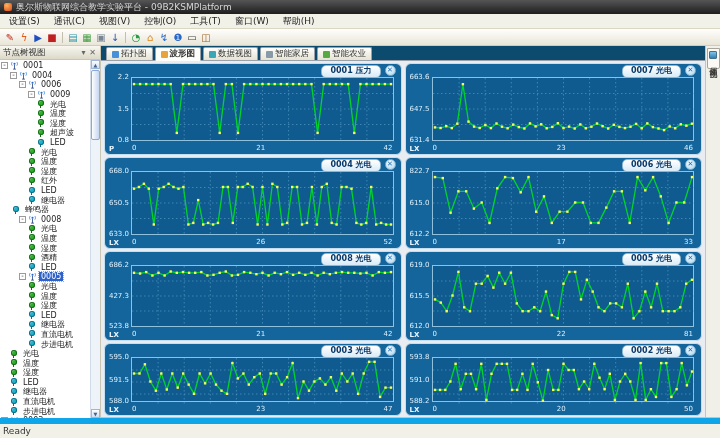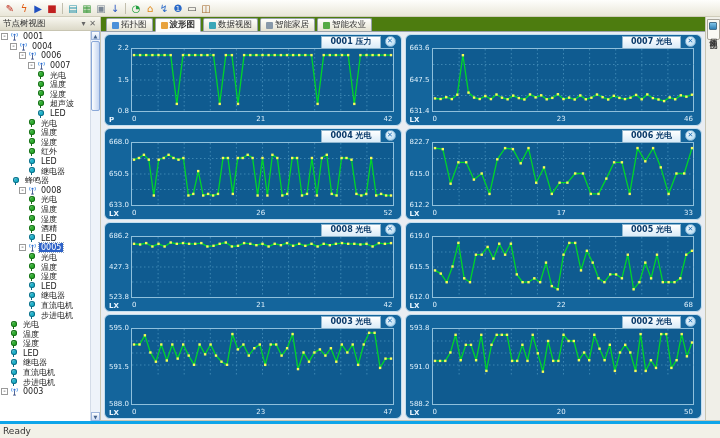--- a/index.html
+++ b/index.html
@@ -46,62 +46,75 @@
   
   #treescroll{position:absolute;right:0;top:0;bottom:0;width:9px;background:#eef3fa;border-left:1px solid #d4dce8;}
   .sbarrow{height:9px;background:linear-gradient(#fdfefe,#cfdef6);border:1px solid #9fb6dc;box-sizing:border-box;
            font-size:5px;line-height:8px;text-align:center;color:#44628c;}
   #sbdown{position:absolute;bottom:0;left:0;right:0;}
   #sbup{position:absolute;top:0;left:0;right:0;}
   #sbthumb{position:absolute;top:10px;left:0;right:0;height:70px;background:linear-gradient(90deg,#fdfefe,#c5d6f2);
            border:1px solid #8aa8d8;border-radius:2px;box-sizing:border-box;}
   
   #main{flex:1 1 auto;display:flex;flex-direction:column;min-width:0;}
-  #tabbar{height:14px;flex:0 0 auto;background:#4d7c0f;display:flex;align-items:flex-end;padding-left:5px;gap:2px;
+  #tabbar{height:14px;flex:0 0 auto;background:#0c4a6e;display:flex;align-items:flex-end;padding-left:5px;gap:2px;
           border-bottom:1px solid #99a2ab;}
   .tab{height:13px;box-sizing:border-box;display:flex;align-items:center;gap:2px;padding:0 5px;font-size:8.5px;color:#333;
        background:linear-gradient(#fefefc,#e6e3d2);border:1px solid #99a2ab;border-bottom:none;border-radius:2px 2px 0 0;}
   .tab.active{background:#fdfdfa;font-weight:bold;height:14px;margin-bottom:-1px;border-bottom:1px solid #fdfdfa;}
   .tabico{width:7px;height:7px;border-radius:1px;flex:0 0 auto;}
   #chartgrid{flex:1 1 auto;min-height:0;background:#e9edf2;display:grid;grid-template-columns:1fr 1fr;
              grid-template-rows:92px 92px 90px 1fr;gap:2px 3px;padding:2px 3px;}
   .panel{position:relative;background:#14659c;border:1px solid #c3dff0;border-radius:6px;min-width:0;min-height:0;}
   .plot{position:absolute;left:26px;right:7px;top:13px;bottom:13px;background:#0f5b90;
         border:1px solid #8fc0dc;box-sizing:border-box;}
   .ptitle{position:absolute;top:1px;right:20px;height:11px;line-height:10px;padding:0 8px;z-index:3;
-          background:linear-gradient(#ffffff,#d9ebf8);border:1px solid #8fb6cf;border-radius:0;
+          background:linear-gradient(#ffffff,#d9ebf8);border:1px solid #8fb6cf;border-radius:5px;
           font-size:8px;font-weight:bold;color:#0a3a6a;white-space:nowrap;}
   .pclose{position:absolute;top:1px;right:5px;width:11px;height:11px;z-index:3;border-radius:50%;
           background:radial-gradient(circle at 35% 30%,#f4fbff,#a9d4ee);border:1px solid #7fb2d4;box-sizing:border-box;
           font-size:7px;line-height:9px;text-align:center;color:#1f6fb5;font-weight:bold;}
   .ylab{position:absolute;left:1px;width:23px;text-align:right;font-size:7px;color:#dff0fb;z-index:2;line-height:8px;}
   .y0{top:9px}.y1{top:calc(50% - 4px)}.y2{bottom:10px}
   .unit{position:absolute;left:4px;bottom:1px;font-size:7px;font-weight:bold;color:#eaf6ff;z-index:2;}
   .xlab{position:absolute;bottom:2px;font-size:7px;color:#dff0fb;z-index:2;line-height:8px;}
   .x0{left:27px}.x1{left:calc(50% + 8px);transform:translateX(-50%)}.x2{right:8px}
   
   #sidestrip{width:14px;flex:0 0 auto;background:#f0efe8;border-left:1px solid #c8c5b2;display:flex;flex-direction:column;align-items:center;}
   #sidetab{margin-top:2px;width:13px;box-sizing:border-box;border:1px solid #a8a49a;background:#faf9f4;border-radius:0 0 2px 2px;
            display:flex;flex-direction:column;align-items:center;padding:2px 0 3px;gap:2px;}
   #sidetabico{width:8px;height:8px;border-radius:1px;background:linear-gradient(#7fc4e8,#2f7fb5);border:1px solid #46708c;box-sizing:border-box;}
   #sidetablabel{writing-mode:vertical-rl;font-size:8px;color:#333;letter-spacing:1px;line-height:11px;}
   
-  #statusbar{height:14px;flex:0 0 auto;background:#f2f1e8;border-top:3px solid #0ea5e9;box-shadow:0 -1px 0 #c8c5b2;
+  #statusbar{height:14px;flex:0 0 auto;background:#f2f1e8;border-top:6px solid #0ea5e9;box-shadow:0 -1px 0 #c8c5b2;
              display:flex;align-items:center;justify-content:space-between;padding:0 3px;font-size:9px;color:#333;}
   #statusright{display:flex;align-items:center;height:100%;}
   .sind{padding:0 7px;border-left:1px solid #cbc8b6;line-height:12px;font-size:8.5px;}
   .sind.off{color:#b2afa0;}
   .sind.on{color:#1a1a1a;}
   #grip{width:10px;text-align:right;color:#b2afa0;font-size:8px;}
 </style>
 </head>
 <body>
 
 <div id="app">
-
+  <div id="titlebar">
+    <span id="appicon"></span>
+    <span id="wtitle">奥尔斯物联网综合教学实验平台 - 09B2KSMPlatform</span>
+  </div>
+
+  <div id="menubar">
+      <span class="menu-item">设置(S)</span>
+      <span class="menu-item">通讯(C)</span>
+      <span class="menu-item">视图(V)</span>
+      <span class="menu-item">控制(O)</span>
+      <span class="menu-item">工具(T)</span>
+      <span class="menu-item">窗口(W)</span>
+      <span class="menu-item">帮助(H)</span>
+    </div>
 
   <div id="toolbar">
       <span class="tbico" style="color: rgb(192, 48, 32);">✎</span>
       <span class="tbico" style="color: rgb(224, 90, 16);">ϟ</span>
       <span class="tbico" style="color: rgb(32, 80, 192);">▶</span>
       <span class="tbico" style="color: rgb(192, 32, 32);">■</span>
       <span class="tbsep"></span>
       <span class="tbico" style="color: rgb(42, 150, 172);">▤</span>
       <span class="tbico" style="color: rgb(58, 154, 58);">▦</span>
       <span class="tbico" style="color: rgb(122, 134, 148);">▣</span>
@@ -159,21 +172,21 @@
   </div>
             <div class="trow" style="padding-left: 28px;">
     <span class="expander">-</span>
     <span class="ticon">
                 <svg viewBox="0 0 10 10" width="9" height="9">
                   <path d="M5 4 L5 9 M3.4 9 L6.6 9" stroke="#27417e" stroke-width="0.9" fill="none"></path>
                   <circle cx="5" cy="3.1" r="1.2" fill="#2a6ad0"></circle>
                   <path d="M2.5 1.1 C1.4 2.3 1.4 4 2.5 5.2 M7.5 1.1 C8.6 2.3 8.6 4 7.5 5.2" stroke="#3a8ae0" stroke-width="0.9" fill="none"></path>
                 </svg>
               </span>
-    <span class="tlabel">0007</span>
+    <span class="tlabel">0009</span>
   </div>
             <div class="trow" style="padding-left: 37px;">
 
     <span class="ticon">
                 <span class="pin pin-g"></span>
               </span>
     <span class="tlabel">光电</span>
   </div>
             <div class="trow" style="padding-left: 37px;">
 
@@ -803,21 +816,21 @@
   </div>
           <div class="panel">
     <div class="ptitle"><span>0005 光电</span></div>
     <div class="pclose">✕</div>
     <div class="ylab y0">619.0</div>
     <div class="ylab y1">615.5</div>
     <div class="ylab y2">612.0</div>
     <div class="unit">LX</div>
     <div class="xlab x0">0</div>
     <div class="xlab x1">22</div>
-    <div class="xlab x2">68</div>
+    <div class="xlab x2">81</div>
     <div class="plot"><svg width="261" height="60">
                 <line x1="26.1" y1="0" x2="26.1" y2="60" stroke="#5da4cb" stroke-width="0.6" stroke-dasharray="1.5,2.5"></line>
                 <line x1="52.2" y1="0" x2="52.2" y2="60" stroke="#5da4cb" stroke-width="0.6" stroke-dasharray="1.5,2.5"></line>
                 <line x1="78.3" y1="0" x2="78.3" y2="60" stroke="#5da4cb" stroke-width="0.6" stroke-dasharray="1.5,2.5"></line>
                 <line x1="104.4" y1="0" x2="104.4" y2="60" stroke="#5da4cb" stroke-width="0.6" stroke-dasharray="1.5,2.5"></line>
                 <line x1="130.5" y1="0" x2="130.5" y2="60" stroke="#5da4cb" stroke-width="0.6" stroke-dasharray="1.5,2.5"></line>
                 <line x1="156.6" y1="0" x2="156.6" y2="60" stroke="#5da4cb" stroke-width="0.6" stroke-dasharray="1.5,2.5"></line>
                 <line x1="182.7" y1="0" x2="182.7" y2="60" stroke="#5da4cb" stroke-width="0.6" stroke-dasharray="1.5,2.5"></line>
                 <line x1="208.8" y1="0" x2="208.8" y2="60" stroke="#5da4cb" stroke-width="0.6" stroke-dasharray="1.5,2.5"></line>
                 <line x1="234.9" y1="0" x2="234.9" y2="60" stroke="#5da4cb" stroke-width="0.6" stroke-dasharray="1.5,2.5"></line>

